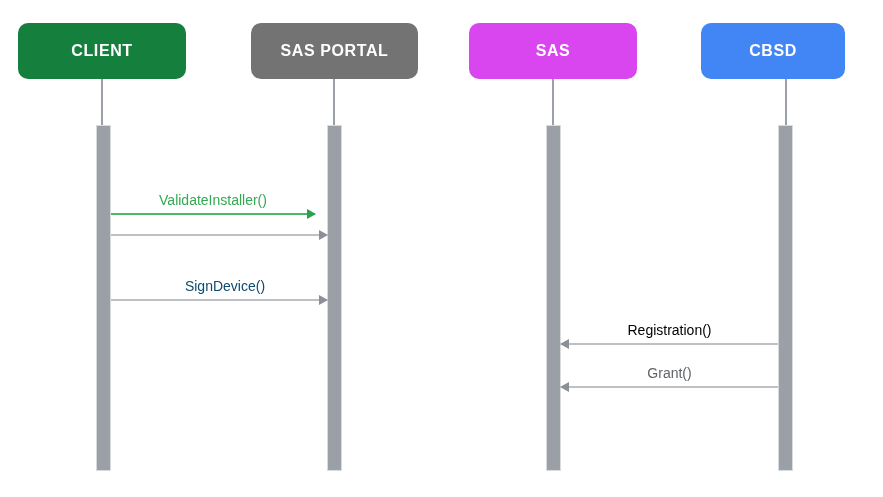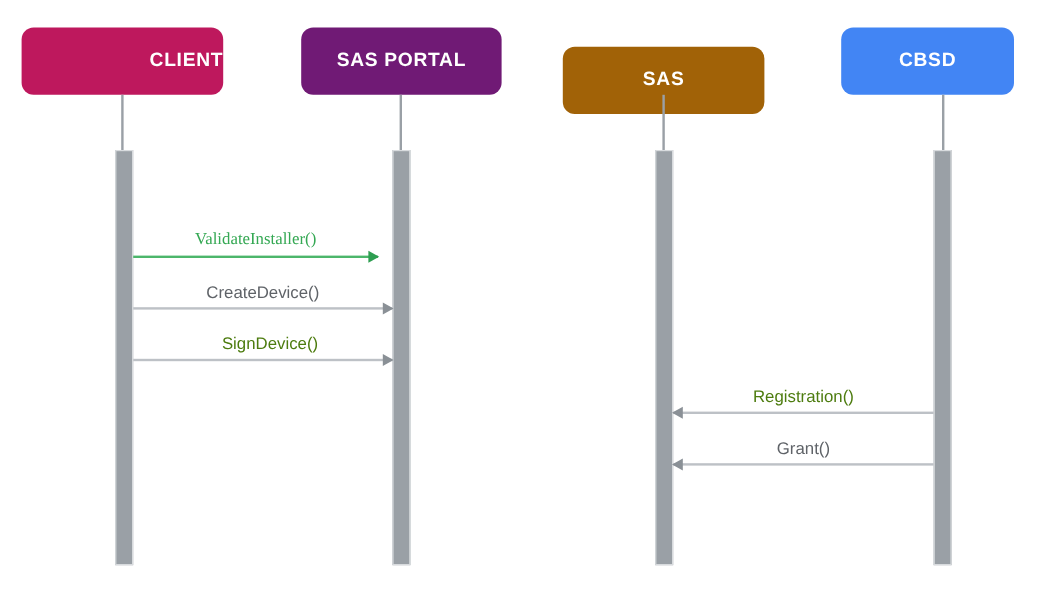--- a/index.html
+++ b/index.html
@@ -70,38 +70,38 @@
   }
   .dir-right .arrowhead {
     right: -1px;
     border-left: 9px solid currentColor;
   }
   .dir-left .arrowhead {
     left: -1px;
     border-right: 9px solid currentColor;
   }
   .msg-1 { left: 111px; top: 146px; width: 216px; }
-  .msg-2 { left: 111px; top: 189px; width: 204px; font-family: Liberation Serif, serif; }
+  .msg-2 { left: 111px; top: 189px; width: 204px; }
   .msg-3 { left: 111px; top: 232px; width: 216px; }
   .msg-4 { left: 111px; top: 275px; width: 216px; }
   .msg-5 { left: 561px; top: 319px; width: 217px; }
   .msg-6 { left: 561px; top: 362px; width: 217px; }
 </style>
 </head>
 <body>
 
 <div class="canvas">
 
-  <div class="actor-box actor-client" style="background: #be185d; justify-content: flex-end;">
+  <div class="actor-box actor-client" style="background: #15803d;">
     <span>CLIENT</span>
   </div>
-  <div class="actor-box actor-sas-portal" style="background: #701a75;">
+  <div class="actor-box actor-sas-portal" style="background: #737373;">
     <span>SAS PORTAL</span>
   </div>
-  <div class="actor-box actor-sas" style="background: #a16207; margin-top: 16px;">
+  <div class="actor-box actor-sas" style="background: #d946ef;">
     <span>SAS</span>
   </div>
   <div class="actor-box actor-cbsd" style="background: rgb(66, 133, 244);">
     <span>CBSD</span>
   </div>
 
   <div class="lifeline lifeline-client" style="background: rgb(154, 160, 166);"></div>
   <div class="lifeline lifeline-sas-portal" style="background: rgb(154, 160, 166);"></div>
   <div class="lifeline lifeline-sas" style="background: rgb(154, 160, 166);"></div>
   <div class="lifeline lifeline-cbsd" style="background: rgb(154, 160, 166);"></div>
@@ -111,33 +111,32 @@
   <div class="activation activation-sas" style="background: rgb(154, 160, 166); border-color: rgb(216, 219, 222);"></div>
   <div class="activation activation-cbsd" style="background: rgb(154, 160, 166); border-color: rgb(216, 219, 222);"></div>
 
   <div class="message msg-2 dir-right">
     <div class="msg-label" style="color: rgb(52, 168, 83);">ValidateInstaller()</div>
     <div class="msg-line" style="background: rgb(76, 182, 107);">
         <span class="arrowhead" style="color: rgb(46, 158, 81);"></span>
       </div>
   </div>
   <div class="message msg-3 dir-right">
-    <div class="msg-label" style="color: rgb(95, 99, 104);">CreateDevice()</div>
     <div class="msg-line" style="background: rgb(189, 193, 198);">
         <span class="arrowhead" style="color: rgb(138, 144, 150);"></span>
       </div>
   </div>
   <div class="message msg-4 dir-right">
-    <div class="msg-label" style="color: #4d7c0f; padding-left: 12px;">SignDevice()</div>
+    <div class="msg-label" style="color: #0c4a6e; padding-left: 12px;">SignDevice()</div>
     <div class="msg-line" style="background: rgb(189, 193, 198);">
         <span class="arrowhead" style="color: rgb(138, 144, 150);"></span>
       </div>
   </div>
   <div class="message msg-5 dir-left">
-    <div class="msg-label" style="color: #4d7c0f;">Registration()</div>
+    <div class="msg-label" style="color: #000000;">Registration()</div>
     <div class="msg-line" style="background: rgb(189, 193, 198);">
         <span class="arrowhead" style="color: rgb(138, 144, 150);"></span>
       </div>
   </div>
   <div class="message msg-6 dir-left">
     <div class="msg-label" style="color: rgb(95, 99, 104);">Grant()</div>
     <div class="msg-line" style="background: rgb(189, 193, 198);">
         <span class="arrowhead" style="color: rgb(138, 144, 150);"></span>
       </div>
   </div>

